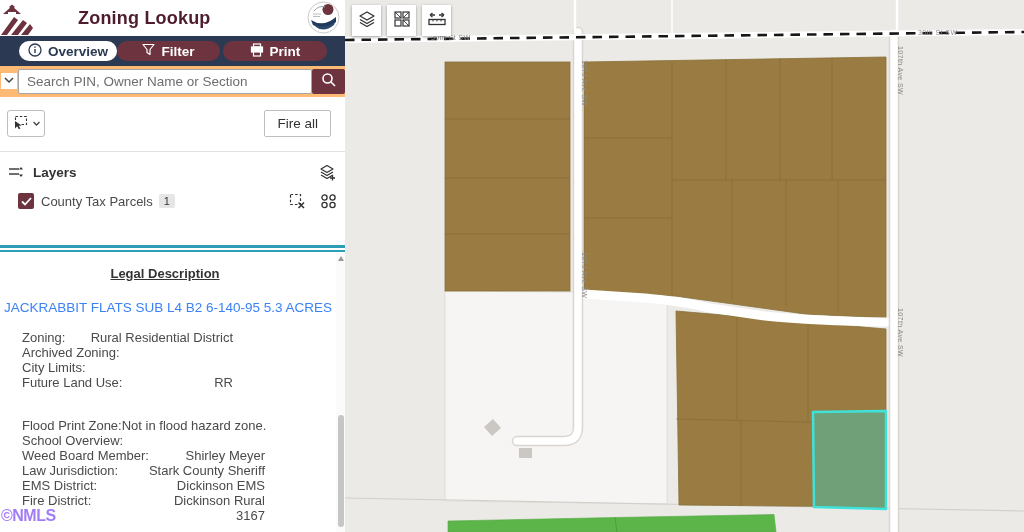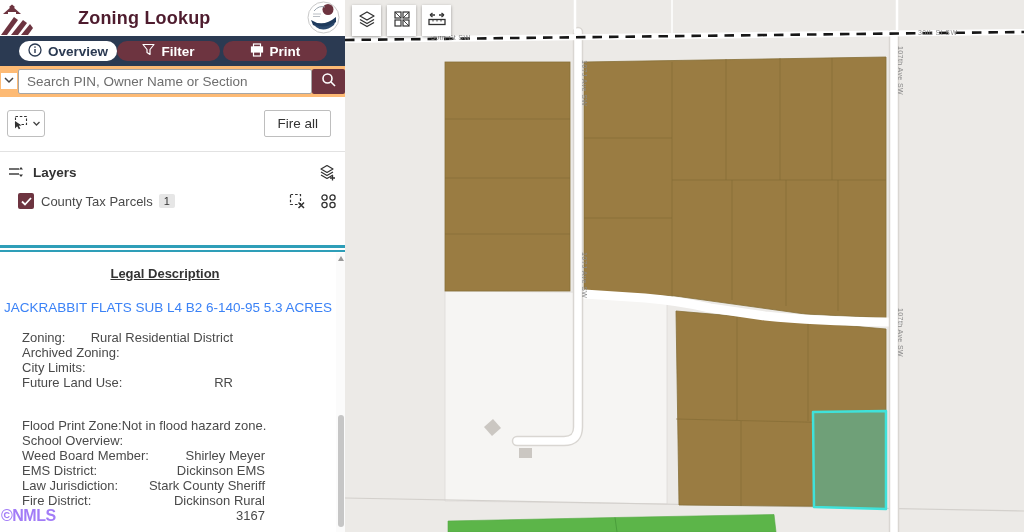--- a/index.html
+++ b/index.html
@@ -375,26 +375,26 @@
             <span class="dvalue">Not in flood hazard zone.</span>
           </div>
         <div class="drow">
             <span class="dlabel">School Overview:</span>
           </div>
         <div class="drow">
             <span class="dlabel">Weed Board Member:</span>
             <span class="dvalue">Shirley Meyer</span>
           </div>
         <div class="drow">
+            <span class="dlabel">Law Jurisdiction:</span>
+            <span class="dvalue">Stark County Sheriff</span>
+          </div>
+        <div class="drow">
             <span class="dlabel">EMS District:</span>
             <span class="dvalue">Dickinson EMS</span>
-          </div>
-        <div class="drow">
-            <span class="dlabel">Law Jurisdiction:</span>
-            <span class="dvalue">Stark County Sheriff</span>
           </div>
         <div class="drow">
             <span class="dlabel">Fire District:</span>
             <span class="dvalue">Dickinson Rural</span>
           </div>
         <div class="drow">
             <span class="dlabel"></span>
             <span class="dvalue">3167</span>
           </div>
       </div>

